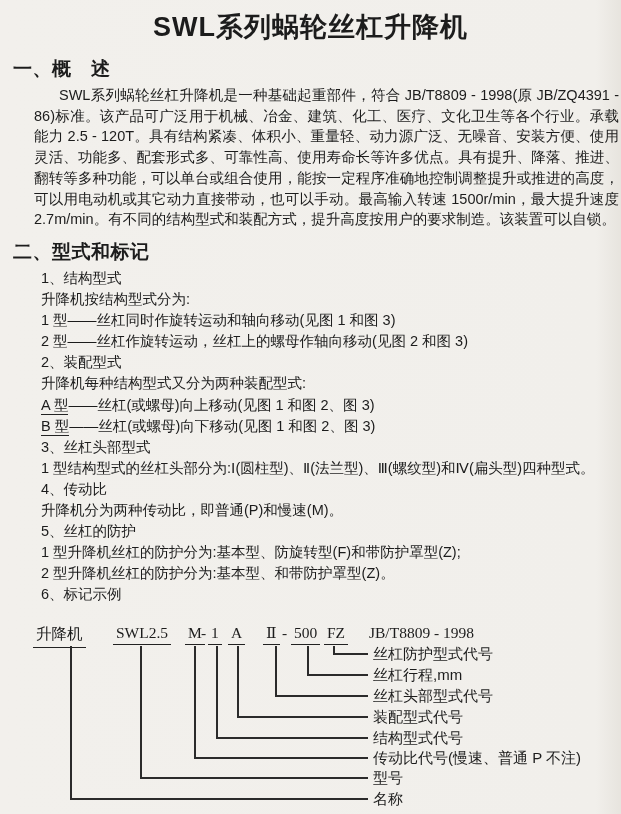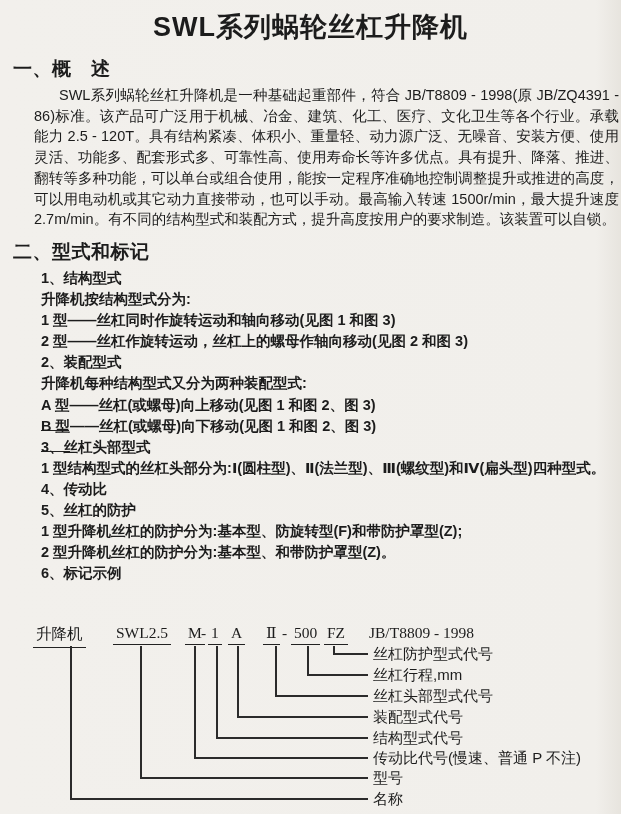--- a/index.html
+++ b/index.html
@@ -45,23 +45,22 @@
   .type-list {
     position: absolute;
     top: 268px; left: 41px;
     width: 575px;
     font-size: 14.5px;
   }
   .type-list .li {
     height: 21.1px;
     line-height: 21.1px;
     white-space: nowrap;
-    font-weight: bold;
   }
-  .li .pfx { border-bottom: 1.5px solid #222; padding-bottom: 17px; }
+  .li .pfx { border-bottom: 1.5px solid #222; padding-bottom: 1px; }
   .li .pfx:empty { display: none; }
   .diagram { position: absolute; inset: 0; }
   .code {
     position: absolute;
     top: 624px;
     font-family: "Liberation Serif", "DejaVu Serif", serif;
     font-size: 15.5px;
     white-space: nowrap;
   }
   .code.u { border-bottom: 1.6px solid #222; padding: 0 3px 2px 3px; }
@@ -92,20 +91,21 @@
     <div class="li"><span>升降机按结构型式分为:</span></div>
     <div class="li"><span>1 型——丝杠同时作旋转运动和轴向移动(见图 1 和图 3)</span></div>
     <div class="li"><span>2 型——丝杠作旋转运动，丝杠上的螺母作轴向移动(见图 2 和图 3)</span></div>
     <div class="li"><span>2、装配型式</span></div>
     <div class="li"><span>升降机每种结构型式又分为两种装配型式:</span></div>
     <div class="li"><span class="pfx">A 型</span><span>——丝杠(或螺母)向上移动(见图 1 和图 2、图 3)</span></div>
     <div class="li"><span class="pfx">B 型</span><span>——丝杠(或螺母)向下移动(见图 1 和图 2、图 3)</span></div>
     <div class="li"><span>3、丝杠头部型式</span></div>
     <div class="li"><span>1 型结构型式的丝杠头部分为:Ⅰ(圆柱型)、Ⅱ(法兰型)、Ⅲ(螺纹型)和Ⅳ(扁头型)四种型式。</span></div>
     <div class="li"><span>4、传动比</span></div>
+    <div class="li"><span>升降机分为两种传动比，即普通(P)和慢速(M)。</span></div>
     <div class="li"><span>5、丝杠的防护</span></div>
     <div class="li"><span>1 型升降机丝杠的防护分为:基本型、防旋转型(F)和带防护罩型(Z);</span></div>
     <div class="li"><span>2 型升降机丝杠的防护分为:基本型、和带防护罩型(Z)。</span></div>
     <div class="li"><span>6、标记示例</span></div>
   </div>
 
   <div class="diagram">
 
     <span class="code u" style="left:33px">升降机</span>
     <span class="code u" style="left:113px">SWL2.5</span>

